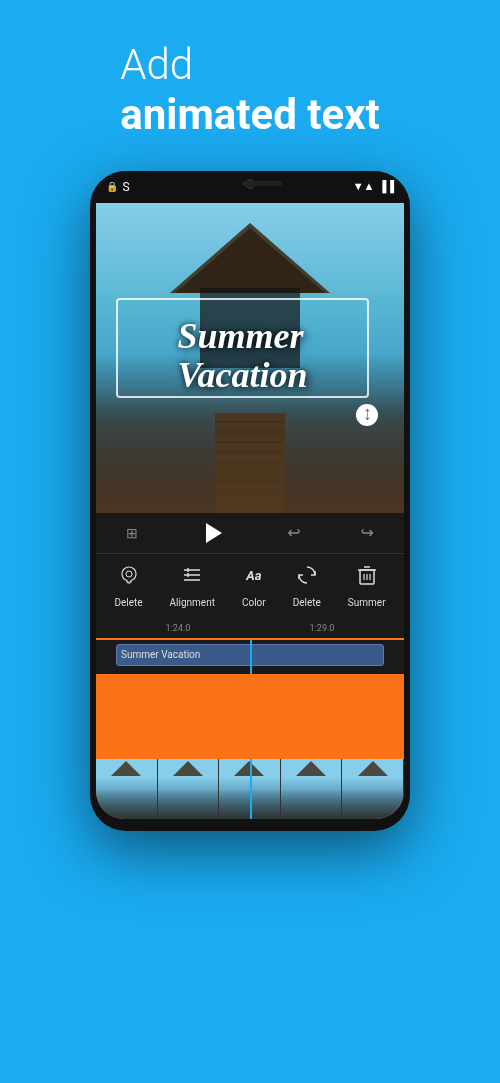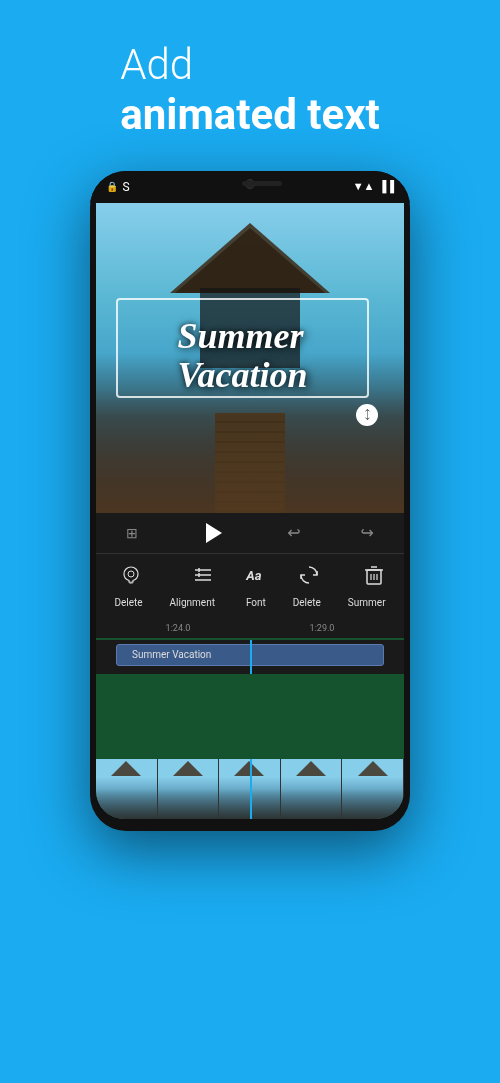--- a/index.html
+++ b/index.html
@@ -297,21 +297,21 @@
       display: flex;
       align-items: center;
       justify-content: space-around;
       padding: 0 5px;
       border-top: 1px solid #333;
     }
 
     .tool-item {
       display: flex;
       flex-direction: column;
-      align-items: flex-end;
+      align-items: center;
       gap: 10px;
     }
 
     .tool-icon-area {
       width: 24px;
       height: 24px;
       display: flex;
       align-items: center;
       justify-content: center;
       color: #ddd;
@@ -322,21 +322,21 @@
       color: #ddd;
       font-size: 10px;
     }
 
     
     .timeline-area {
       position: absolute;
       top: 415px;
       left: 0; right: 0;
       bottom: 0;
-      background: #14532d;
+      background: #f97316;
     }
 
     .timeline-ruler {
       height: 20px;
       background: #1a1a1a;
       display: flex;
       align-items: center;
       padding: 0 10px;
     }
 
@@ -363,21 +363,21 @@
       position: absolute;
       top: 4px;
       left: 20px;
       right: 20px;
       height: 22px;
       background: #3a5a8a;
       border: 1px solid #5a7ab0;
       border-radius: 3px;
       display: flex;
       align-items: center;
-      padding: 0 15px;
+      padding: 0 4px;
     }
 
     .caption-track-label {
       color: #ddd;
       font-size: 10px;
       white-space: nowrap;
       overflow: hidden;
     }
 
     .video-thumbnail-strip {
@@ -504,21 +504,21 @@
               <line x1="2" y1="14" x2="18" y2="14" stroke="#ddd" stroke-width="1.5"></line>
               <line x1="6" y1="2" x2="6" y2="6" stroke="#ddd" stroke-width="1.5"></line>
               <line x1="6" y1="7" x2="6" y2="11" stroke="#ddd" stroke-width="1.5"></line>
             </svg>
           </div>
           <span class="tool-label">Alignment</span>
         </div>
 
         <div class="tool-item">
           <div class="tool-icon-area" style="font-size:13px;color:#ddd;font-style:italic;font-weight:bold;">Aa</div>
-          <span class="tool-label">Font</span>
+          <span class="tool-label">Color</span>
         </div>
 
         <div class="tool-item">
           <div class="tool-icon-area">
             <svg width="22" height="22" viewBox="0 0 22 22">
               <path d="M11 3 A8 8 0 0 1 19 11" fill="none" stroke="#ddd" stroke-width="1.5"></path>
               <path d="M19 7 L19 11 L15 11" fill="none" stroke="#ddd" stroke-width="1.5"></path>
               <path d="M11 19 A8 8 0 0 1 3 11" fill="none" stroke="#ddd" stroke-width="1.5"></path>
               <path d="M3 15 L3 11 L7 11" fill="none" stroke="#ddd" stroke-width="1.5"></path>
             </svg>

